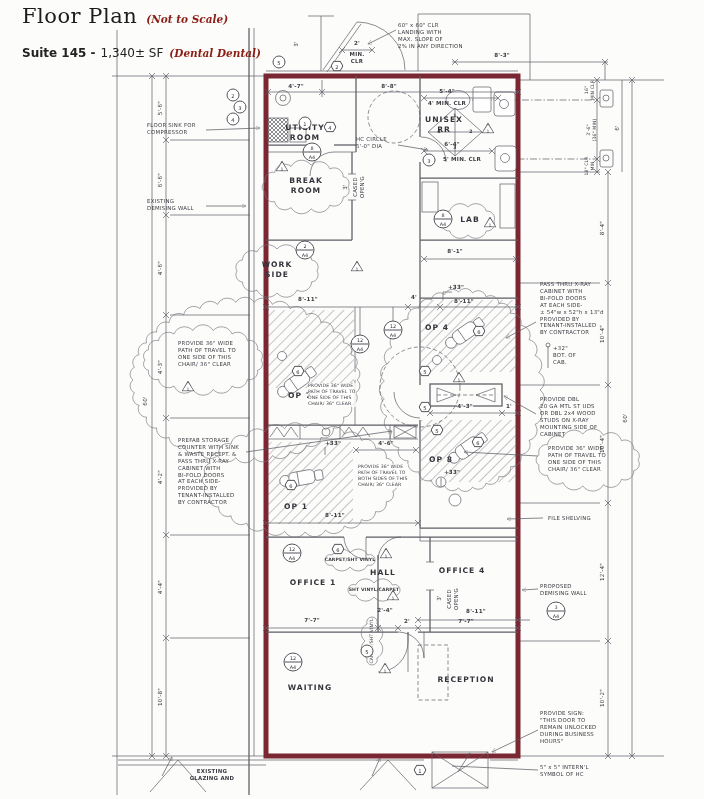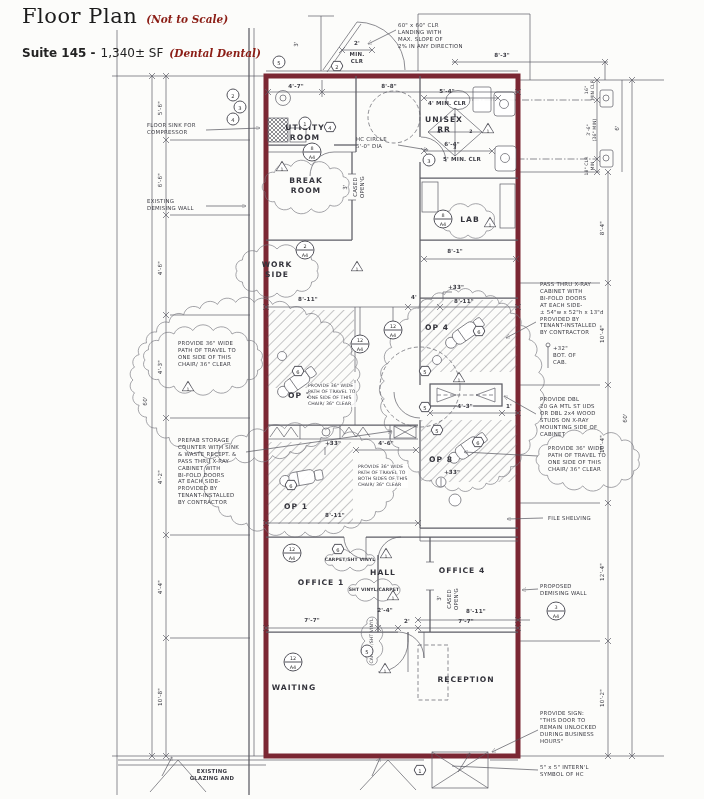--- a/index.html
+++ b/index.html
@@ -366,24 +366,24 @@
 RR</div>
   <div class="t room ctr" style="left:306px;top:186px;">BREAK
 ROOM</div>
   <div class="t room ctr" style="left:470px;top:220px;">LAB</div>
   <div class="t room ctr" style="left:277px;top:270px;">WORK
 SIDE</div>
   <div class="t room ctr" style="left:437px;top:328px;">OP 4</div>
   <div class="t room ctr" style="left:300px;top:396px;">OP 7</div>
   <div class="t room ctr" style="left:441px;top:460px;">OP 8</div>
   <div class="t room ctr" style="left:296px;top:507px;">OP 1</div>
-  <div class="t room ctr" style="left:321px;top:583px;text-align:center;">OFFICE 1</div>
+  <div class="t room ctr" style="left:313px;top:583px;text-align:center;">OFFICE 1</div>
   <div class="t room ctr" style="left:383px;top:573px;">HALL</div>
   <div class="t room ctr" style="left:462px;top:571px;">OFFICE 4</div>
-  <div class="t room ctr" style="left:294px;top:688px;">WAITING</div>
+  <div class="t room ctr" style="left:310px;top:688px;">WAITING</div>
   <div class="t room ctr" style="left:466px;top:680px;">RECEPTION</div>
 
   <div class="t" style="left:398px;top:22px;">60" x 60" CLR
 LANDING WITH
 MAX. SLOPE OF
 2% IN ANY DIRECTION</div>
   <div class="t ctr" style="left:357px;top:58px;">MIN.
 CLR</div>
   <div class="t" style="left:147px;top:122px;">FLOOR SINK FOR
 COMPRESSOR</div>

